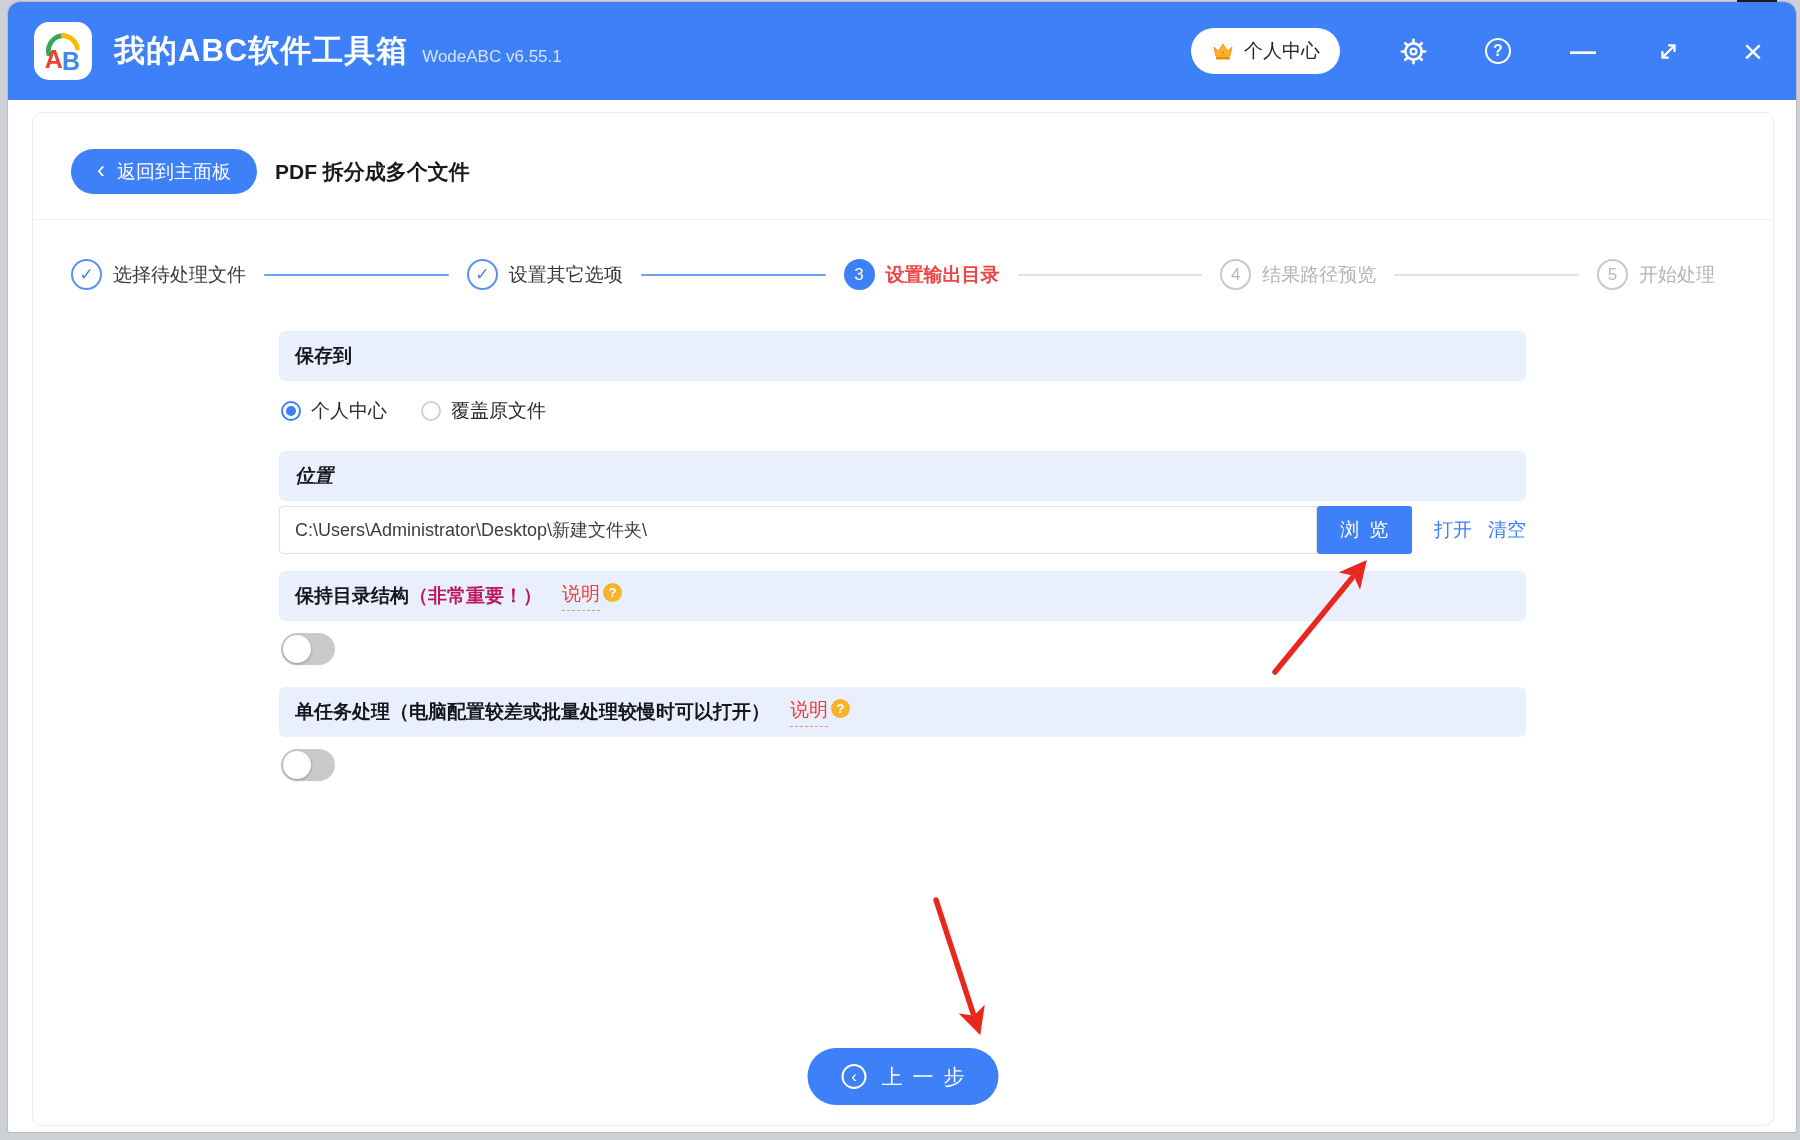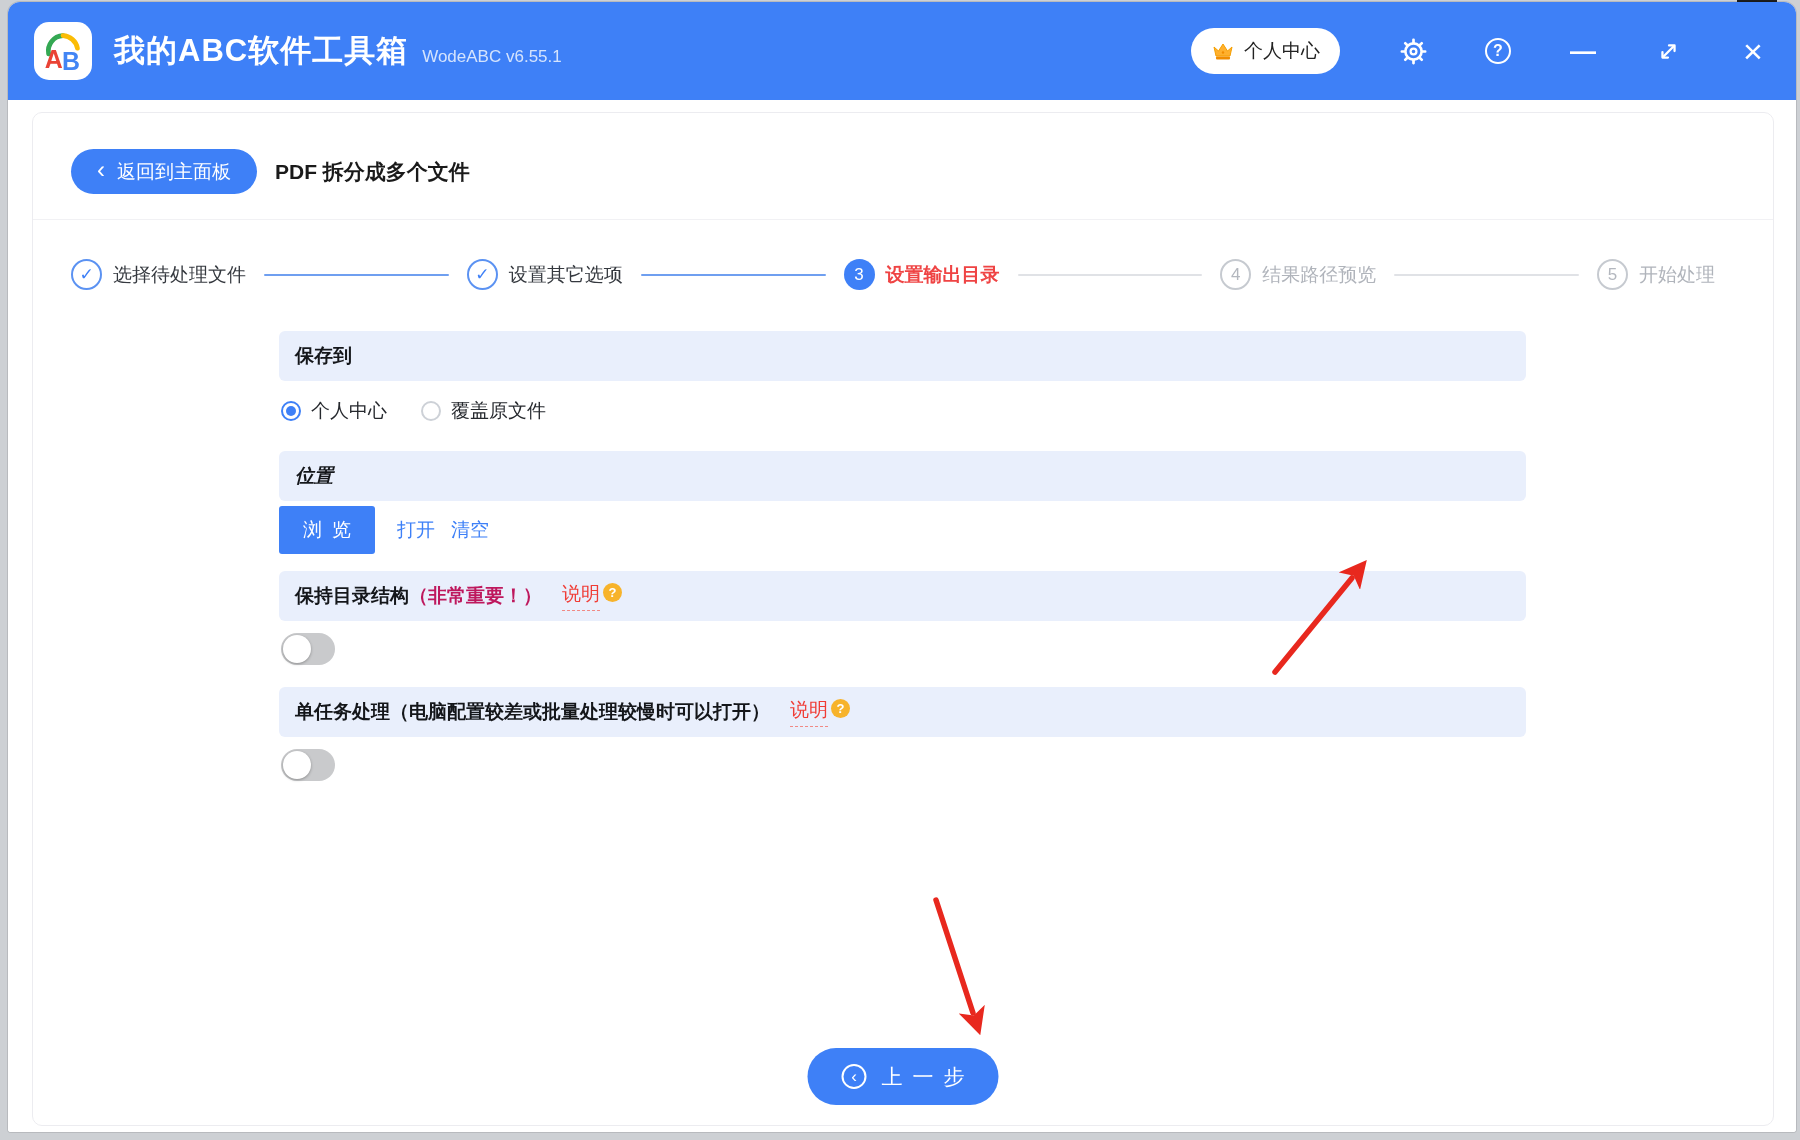--- a/index.html
+++ b/index.html
@@ -220,20 +220,21 @@
             <span class="radio unsel"></span>
             <span>覆盖原文件</span>
           </div>
         </div>
 
         <div class="band band2">
           <span>位置</span>
         </div>
 
         <div class="input-row">
+          <div class="path-input">C:\Users\Administrator\Desktop\新建文件夹\</div>
           <div class="browse-btn">
             <span>浏览</span>
           </div>
           <span class="text-link open-link">打开</span>
           <span class="text-link clear-link">清空</span>
         </div>
 
         <div class="band">
           <span>保持目录结构</span>
           <span class="band-title-red">（非常重要！）</span>

